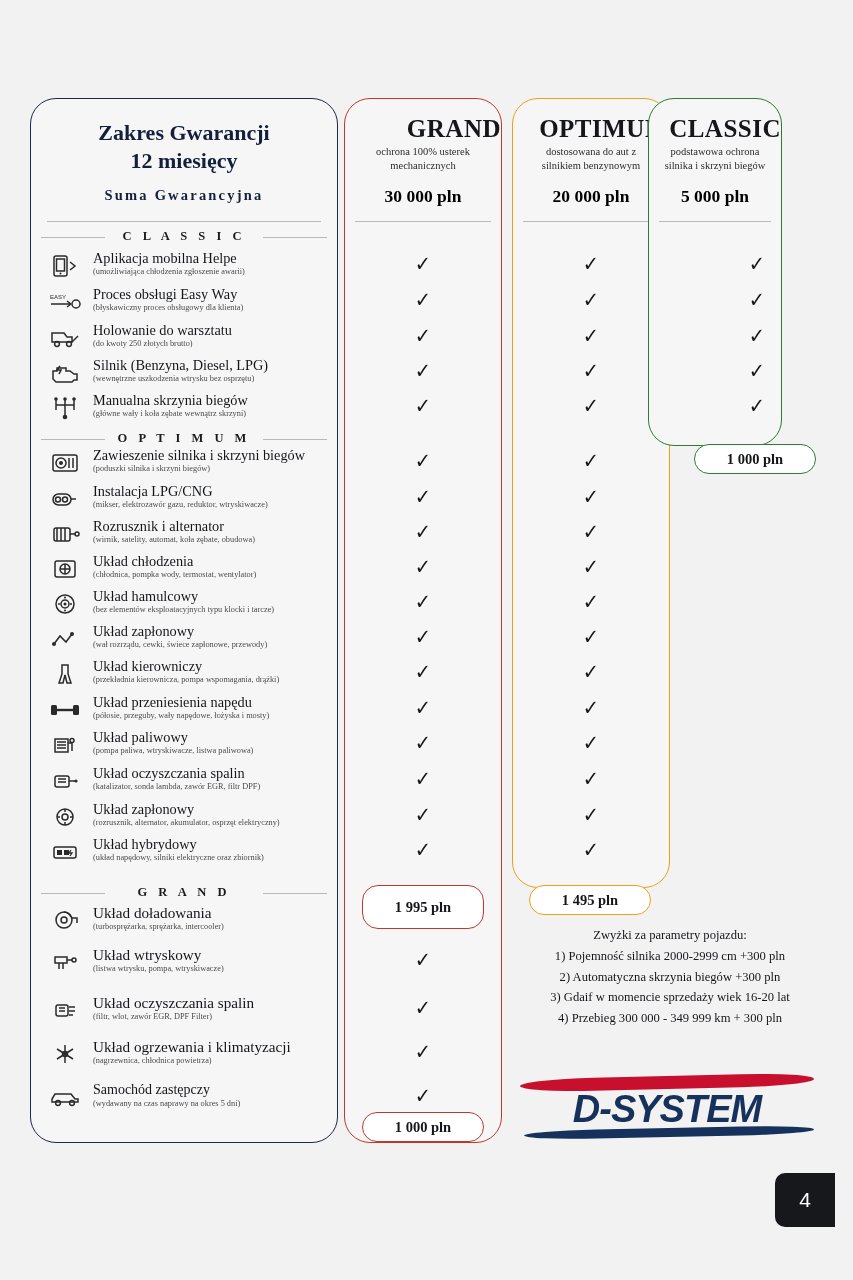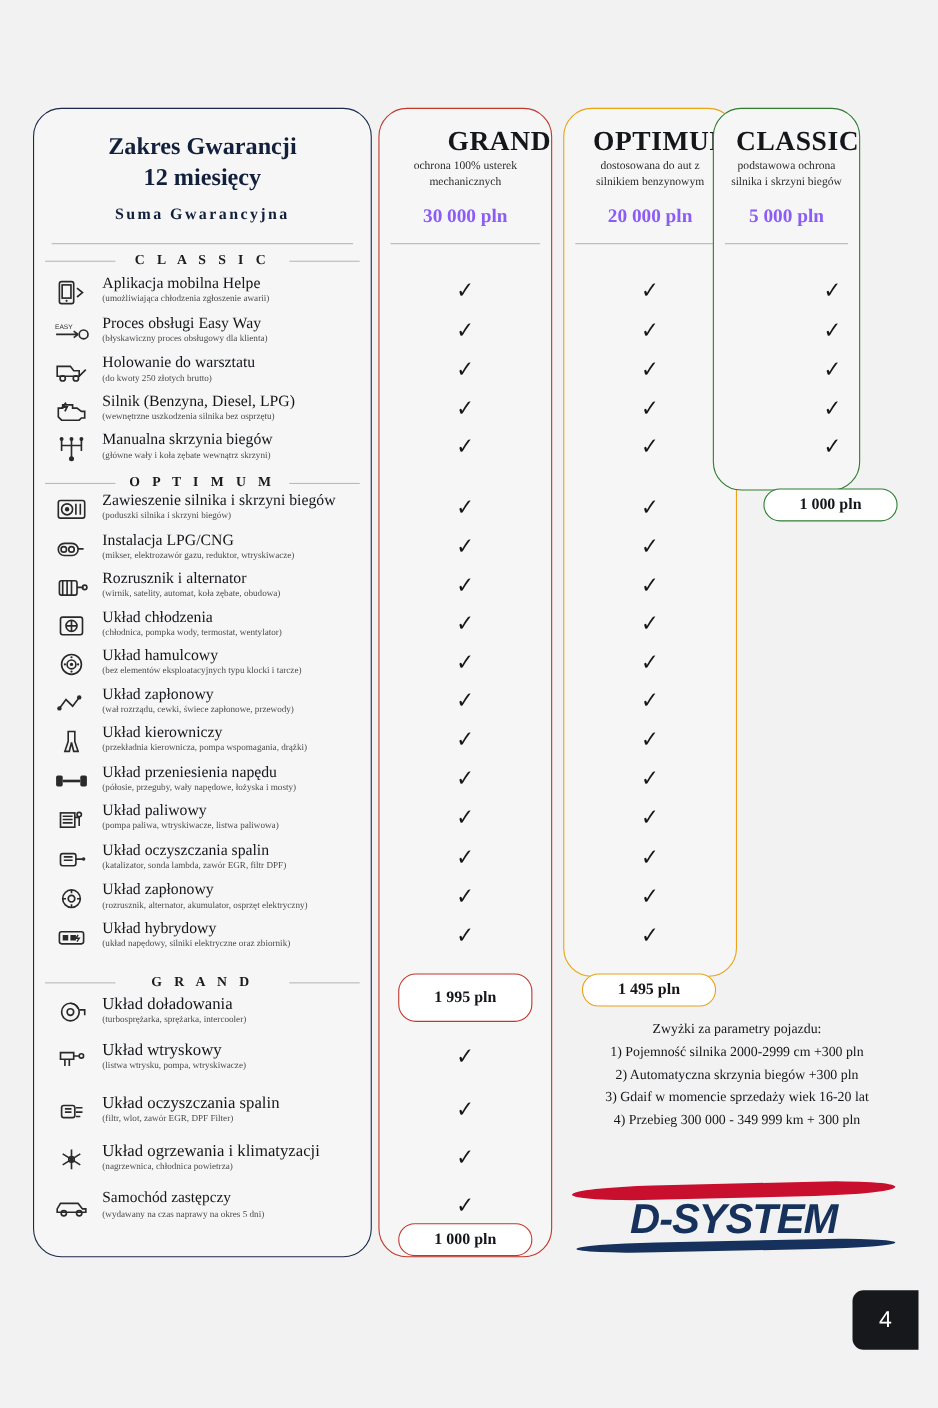--- a/index.html
+++ b/index.html
@@ -136,21 +136,21 @@
     font-family: "Liberation Serif", serif;
     font-size: 10.5px;
     color: #2b2b2b;
     line-height: 1.3;
     margin-top: 2px;
   }
   .col .amount {
     font-family: "Liberation Serif", serif;
     font-weight: bold;
     font-size: 17.5px;
-    color: #8b5cf6;
+    color: #000000;
     margin-top: 14px;
   }
   .col .hrule {
     position: absolute;
     left: 10px;
     right: 10px;
     height: 1px;
     background: #b9b9b9;
   }
   .check {
@@ -302,21 +302,21 @@
           <div class="sub">(do kwoty 250 złotych brutto)</div>
         </div>
         <div class="feat" style="position: absolute; left: 0px; right: 0px; top: 259px;">
           <span class="ic">
             <svg width="32" height="22" viewBox="0 0 32 22">
               <path d="M4 14 v-5 h4 v-3 h9 v3 h4 l4 3 h3 v6 h-3 l-2 2 h-16 l-3 -3 z" stroke="#2a2a2a" fill="none" stroke-width="1.5"></path>
               <path d="M11 4 l-3 4 h4 l-2 4" stroke="#2a2a2a" stroke-width="1.6" fill="none"></path>
             </svg>
           </span>
           <div class="ttl" style="font-size:14.3px">Silnik (Benzyna, Diesel, LPG)</div>
-          <div class="sub">(wewnętrzne uszkodzenia silnika bez osprzętu)</div>
+          <div class="sub">(wewnętrzne uszkodzenia wtrysku bez osprzętu)</div>
         </div>
         <div class="feat" style="position: absolute; left: 0px; right: 0px; top: 294px;">
           <span class="ic">
             <svg width="28" height="24" viewBox="0 0 28 24">
               <path d="M5 4 v10 M14 4 v10 M23 4 v10 M5 9 h18 M14 14 v6" stroke="#2a2a2a" fill="none" stroke-width="1.5"></path>
               <circle cx="5" cy="3" r="1.8" fill="#2a2a2a"></circle>
               <circle cx="14" cy="3" r="1.8" fill="#2a2a2a"></circle>
               <circle cx="23" cy="3" r="1.8" fill="#2a2a2a"></circle>
               <circle cx="14" cy="21" r="2.3" fill="#2a2a2a"></circle>
             </svg>

